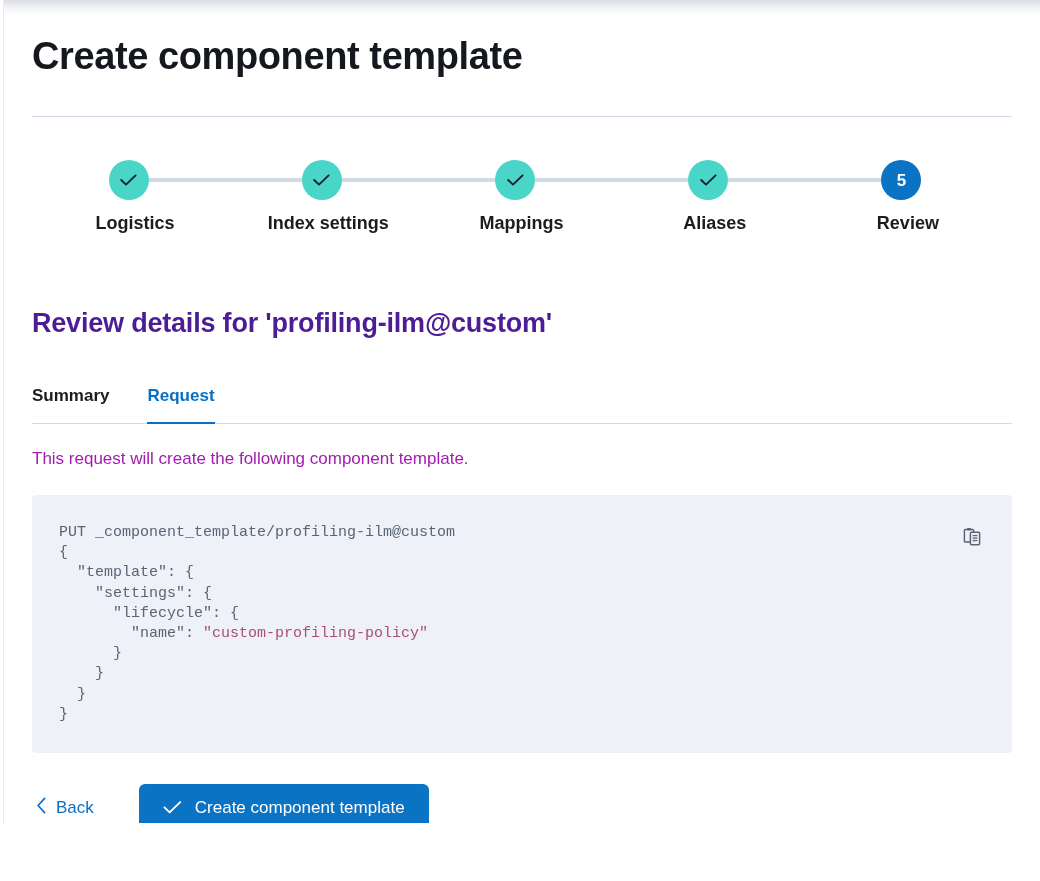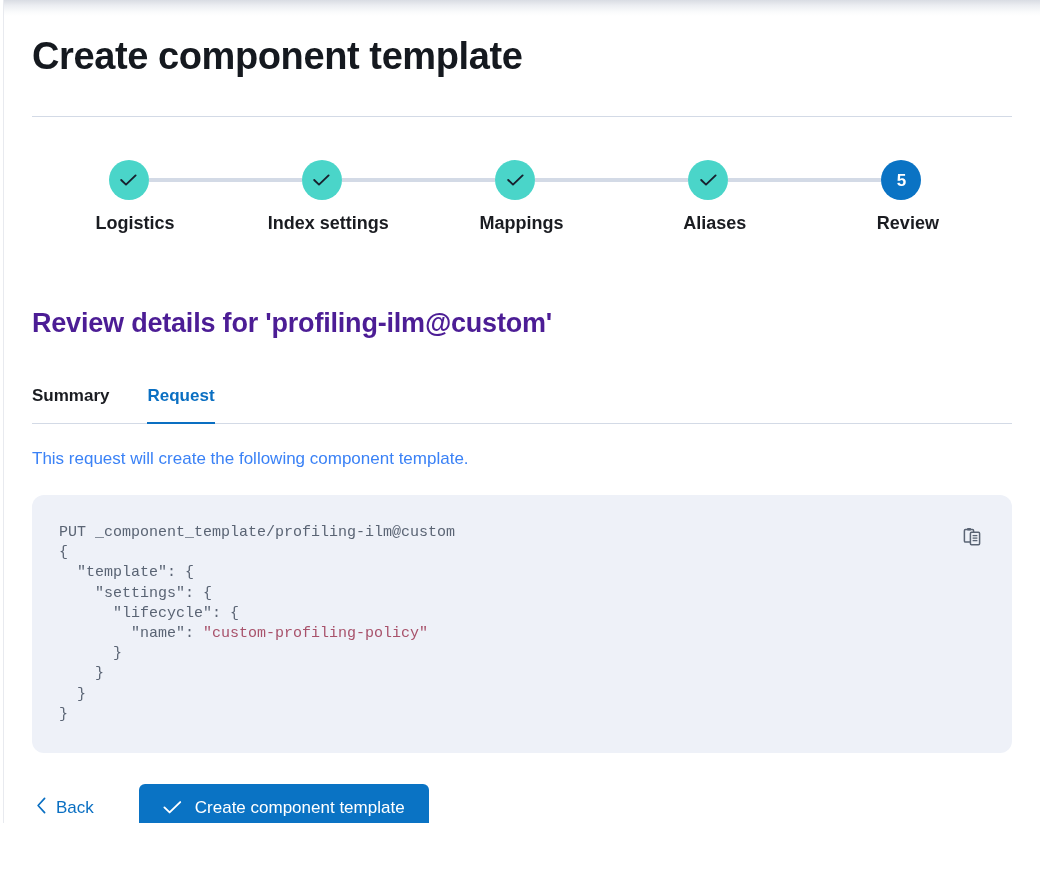--- a/index.html
+++ b/index.html
@@ -90,29 +90,29 @@
     color: #1a1c21; background: none; border: none;
     border-bottom: 2px solid transparent;
     cursor: pointer; line-height: 28px;
     font-family: "Liberation Sans", sans-serif;
   }
   .tab.active { color: #0a6fc2; border-bottom-color: #0a6fc2; }
 
   
   .description {
     position: absolute; left: 32px; top: 446px;
-    font-size: 17px; color: #3b82f6; line-height: 26px;
+    font-size: 17px; color: #a21caf; line-height: 26px;
     white-space: nowrap;
   }
 
   
   .code-panel {
     position: absolute; left: 32px; top: 495px;
     width: 980px; height: 258px;
-    background: #eef1f8; border-radius: 12px;
+    background: #eef1f8; border-radius: 4px;
   }
   .code-body {
     position: absolute; left: 27px; top: 28px;
     font-family: "Liberation Mono", "DejaVu Sans Mono", monospace;
     font-size: 15px; line-height: 20.2px;
     color: #5a6474; white-space: pre;
   }
   .code-body .str { color: #a8526b; }
   .copy-btn {
     position: absolute; right: 26px; top: 28px;

